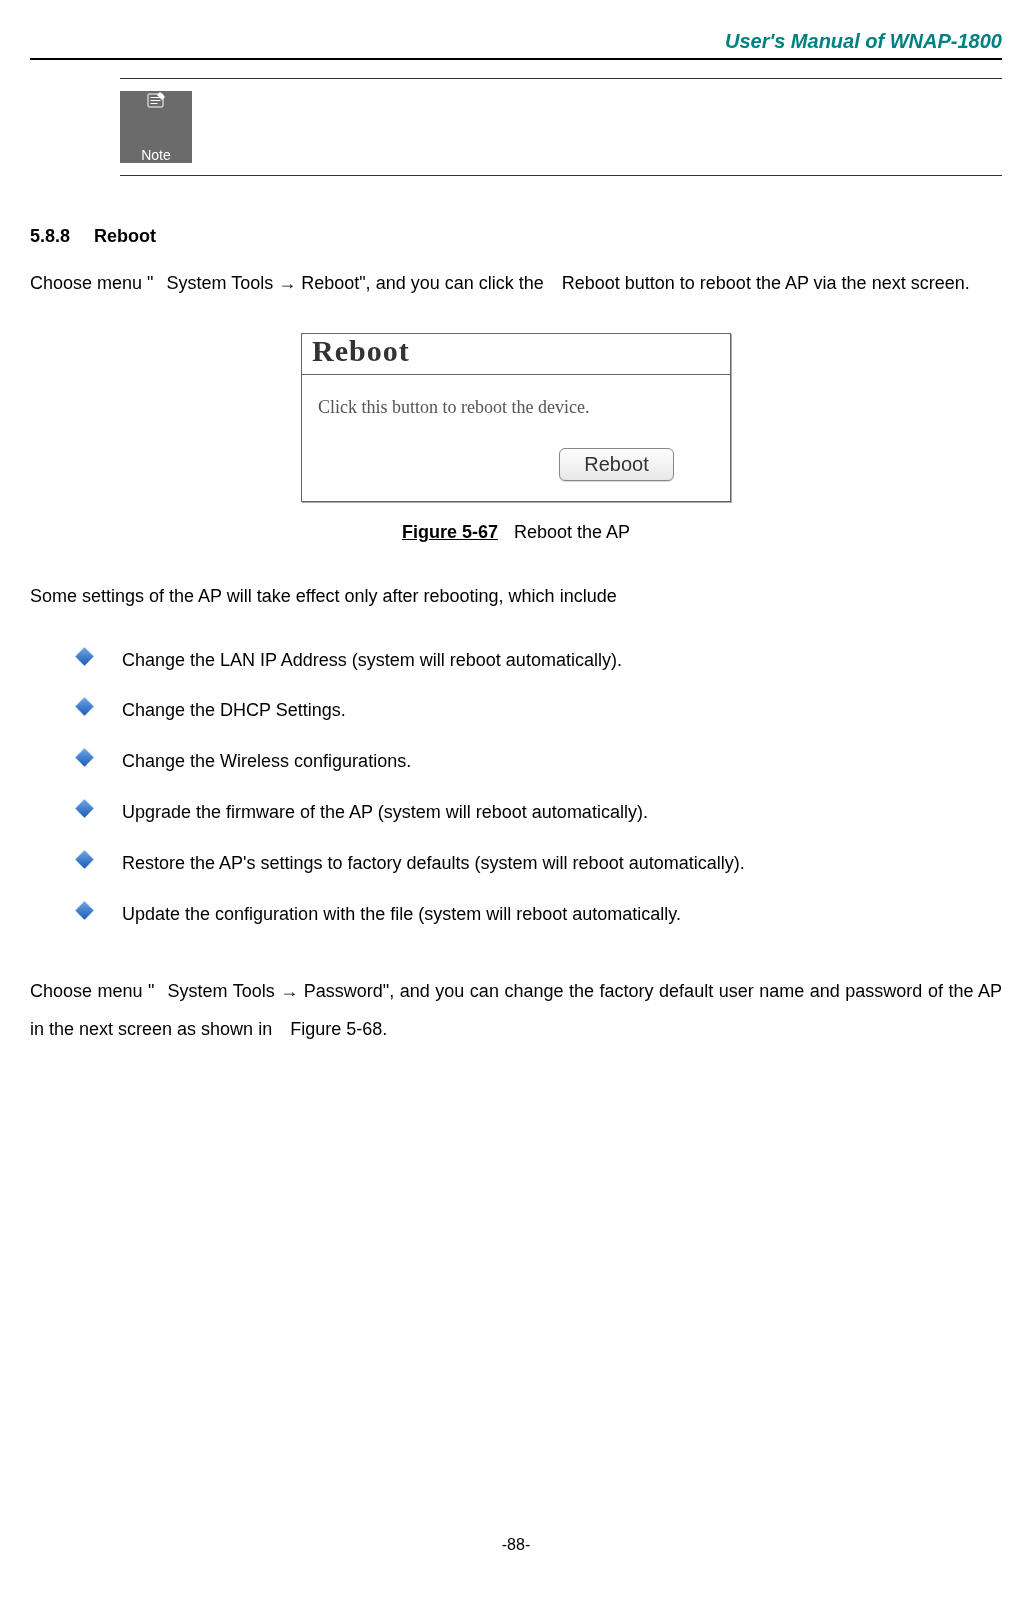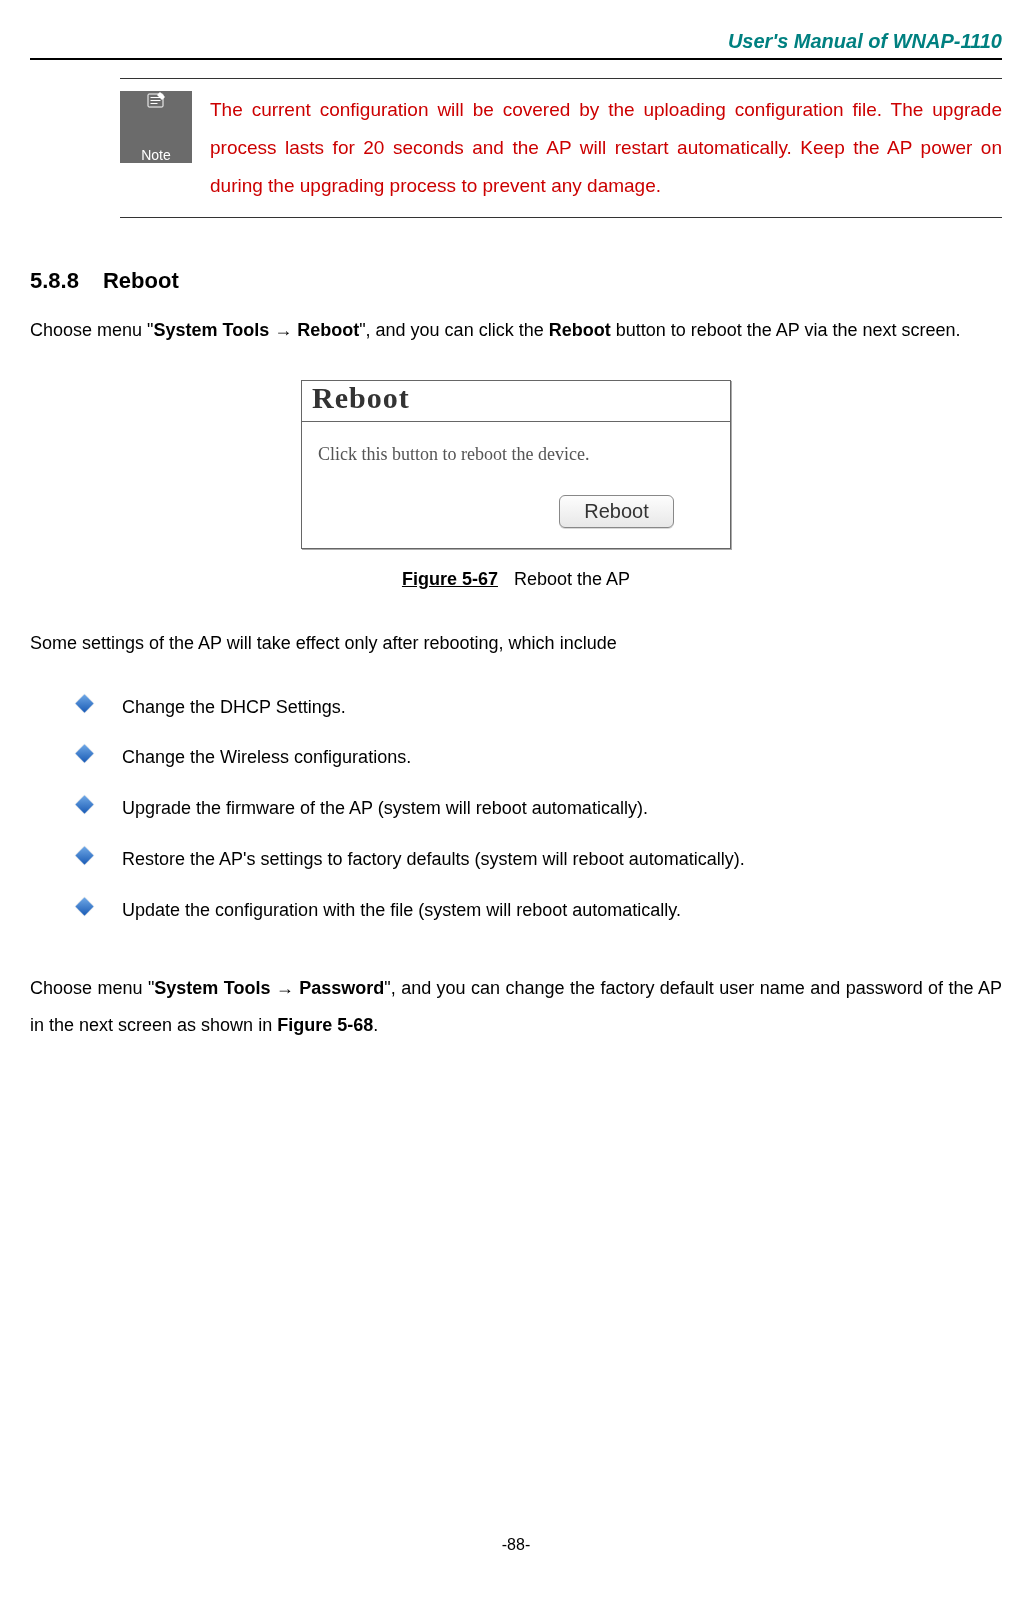--- a/index.html
+++ b/index.html
@@ -48,32 +48,32 @@
       margin-top: 2px;
       color: #fff;
     }
     .note-text {
       color: #cc0000;
       font-size: 19px;
       line-height: 2.0;
       text-align: justify;
     }
     .section-heading {
-      font-size: 22px;
+      font-size: 18px;
       font-weight: bold;
       margin-bottom: 18px;
     }
     .section-heading .num { margin-right: 24px; }
     .body-text {
       font-size: 18px;
       line-height: 2.1;
       margin-bottom: 30px;
       text-align: justify;
     }
-    .body-text .bold { font-weight: bold; }
+    .body-text .bold { font-weight: normal; margin-left: 13px; }
     .figure-wrap {
       display: flex;
       flex-direction: column;
       align-items: center;
       margin: 25px 0 35px 0;
     }
     .reboot-box {
       width: 430px;
       border: 1px solid #666;
       background: #fff;
@@ -143,35 +143,34 @@
       width: 100%;
       text-align: center;
       font-size: 16px;
     }
     .section-block { margin-bottom: 10px; }
   </style>
 </head>
 <body>
 
 <div class="header">
-  <span>User's Manual of WNAP-1110</span>
+  <span>User's Manual of WNAP-1800</span>
 </div>
 
 <div class="note-block">
   <div class="note-icon">
     <svg width="44" height="36" viewBox="0 0 44 36">
       <rect x="6" y="6" width="30" height="26" rx="2" fill="none" stroke="#fff" stroke-width="2"></rect>
       <line x1="11" y1="13" x2="31" y2="13" stroke="#fff" stroke-width="2"></line>
       <line x1="11" y1="19" x2="31" y2="19" stroke="#fff" stroke-width="2"></line>
       <line x1="11" y1="25" x2="25" y2="25" stroke="#fff" stroke-width="2"></line>
       <path d="M30 2 L40 12 L34 18 L24 8 Z" fill="#fff"></path>
     </svg>
     <div class="note-icon-label">Note</div>
   </div>
-  <div class="note-text">The current configuration will be covered by the uploading configuration file. The upgrade process lasts for 20 seconds and the AP will restart automatically. Keep the AP power on during the upgrading process to prevent any damage.</div>
 </div>
 
 <div class="section-block">
   <div class="section-heading">
     <span class="num">5.8.8</span><span>Reboot</span>
   </div>
   <p class="body-text">
     <span>Choose menu "</span><span class="bold">System Tools → Reboot</span><span>", and you can click the </span><span class="bold">Reboot</span><span> button to reboot the AP via the next screen.</span>
   </p>
 
@@ -186,20 +185,21 @@
       </div>
     </div>
     <div class="figure-caption">
       <span class="bold">Figure 5-67</span><span>Reboot the AP</span>
     </div>
   </div>
 
   <p class="body-text">Some settings of the AP will take effect only after rebooting, which include</p>
 
   <ul class="bullets">
+    <li>Change the LAN IP Address (system will reboot automatically).</li>
     <li>Change the DHCP Settings.</li>
     <li>Change the Wireless configurations.</li>
     <li>Upgrade the firmware of the AP (system will reboot automatically).</li>
     <li>Restore the AP's settings to factory defaults (system will reboot automatically).</li>
     <li>Update the configuration with the file (system will reboot automatically.</li>
   </ul>
 </div>
 
 <div class="section-block">
   <p class="body-text">

